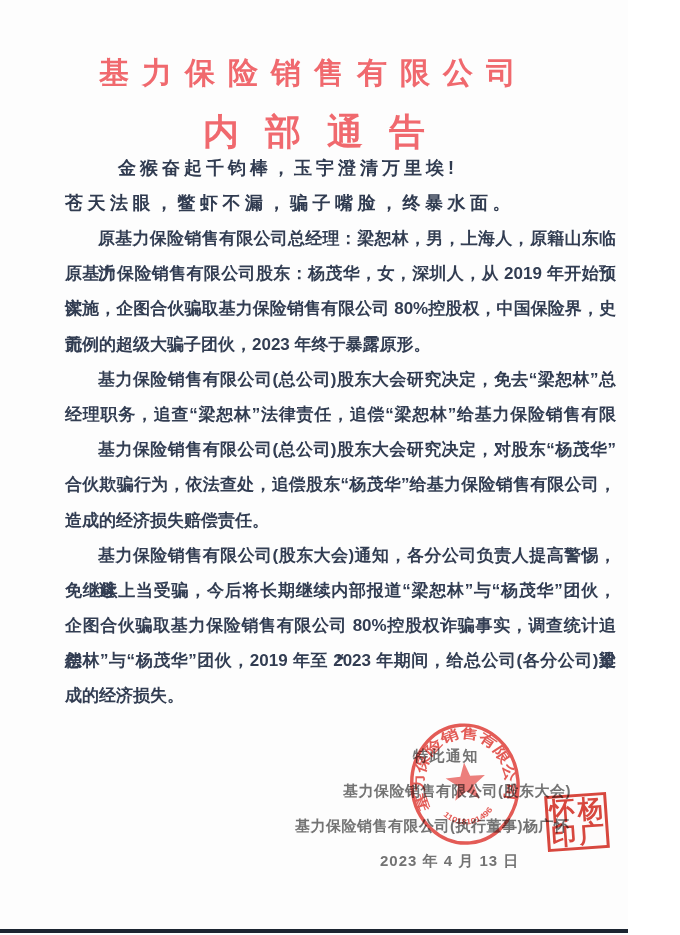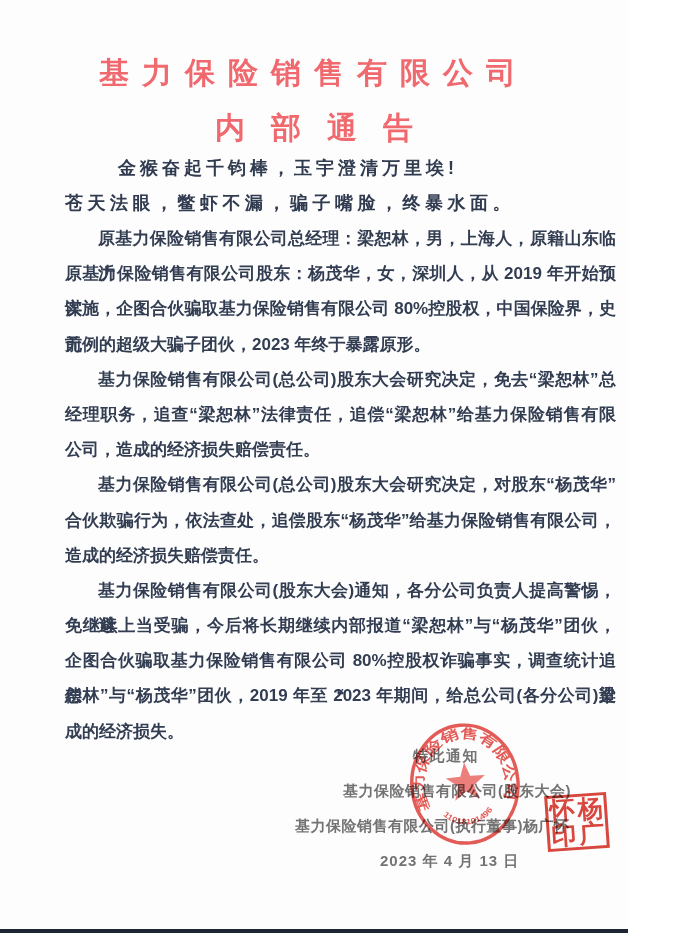--- a/index.html
+++ b/index.html
@@ -2,21 +2,21 @@
 <html><head>
 <meta charset="utf-8">
 <style>
   html,body{margin:0;padding:0;}
   body{background:#ffffff;font-family:"Liberation Sans","DejaVu Sans",sans-serif;}
   .page{position:relative;width:628px;height:935px;background:#fdfdfd;overflow:hidden;}
 
   .doc-title{position:absolute;top:53px;left:0;width:100%;text-align:center;
     font-size:30px;font-weight:700;letter-spacing:13px;color:#f0696e;}
   .doc-subtitle{position:absolute;top:108px;left:0;width:100%;text-align:center;
-    font-size:30px;font-weight:700;letter-spacing:26px;text-indent:26px;color:#f0696e;}
+    font-size:36px;font-weight:700;letter-spacing:26px;text-indent:26px;color:#f0696e;}
 
   .open-line{position:absolute;font-size:18px;font-weight:700;color:#303b50;white-space:nowrap;}
   .open1{top:156px;left:118px;letter-spacing:4px;text-align:center;}
   .open2{top:191px;left:65px;letter-spacing:4.5px;}
 
   .body-text{position:absolute;top:221px;left:65px;width:551px;color:#323d52;}
   .bline{font-size:17px;font-weight:600;line-height:35.2px;height:35.2px;
     text-align:justify;white-space:nowrap;}
   .bline.jfull{white-space:normal;text-align-last:justify;}
   .bline.first{padding-left:33px;}
@@ -53,21 +53,20 @@
   <div class="open-line open1">金猴奋起千钧棒，玉宇澄清万里埃!</div>
   <div class="open-line open2">苍天法眼，鳖虾不漏，骗子嘴脸，终暴水面。</div>
 
   <div class="body-text">
       <div class="bline first jfull">原基力保险销售有限公司总经理：梁恕林，男，上海人，原籍山东临沂，</div>
       <div class="bline jfull">原基力保险销售有限公司股东：杨茂华，女，深圳人，从 2019 年开始预谋</div>
       <div class="bline jfull">实施，企图合伙骗取基力保险销售有限公司 80%控股权，中国保险界，史无</div>
       <div class="bline">前例的超级大骗子团伙，2023 年终于暴露原形。</div>
       <div class="bline first jfull">基力保险销售有限公司(总公司)股东大会研究决定，免去“梁恕林”总</div>
       <div class="bline jfull">经理职务，追查“梁恕林”法律责任，追偿“梁恕林”给基力保险销售有限</div>
-      <div class="bline">公司，造成的经济损失赔偿责任。</div>
       <div class="bline first jfull">基力保险销售有限公司(总公司)股东大会研究决定，对股东“杨茂华”</div>
       <div class="bline jfull">合伙欺骗行为，依法查处，追偿股东“杨茂华”给基力保险销售有限公司，</div>
       <div class="bline">造成的经济损失赔偿责任。</div>
       <div class="bline first jfull">基力保险销售有限公司(股东大会)通知，各分公司负责人提高警惕，避</div>
       <div class="bline jfull">免继续上当受骗，今后将长期继续内部报道“梁恕林”与“杨茂华”团伙，</div>
       <div class="bline jfull">企图合伙骗取基力保险销售有限公司 80%控股权诈骗事实，调查统计追偿“梁</div>
       <div class="bline jfull">恕林”与“杨茂华”团伙，2019 年至 2023 年期间，给总公司(各分公司)造</div>
       <div class="bline">成的经济损失。</div>
     </div>
 

